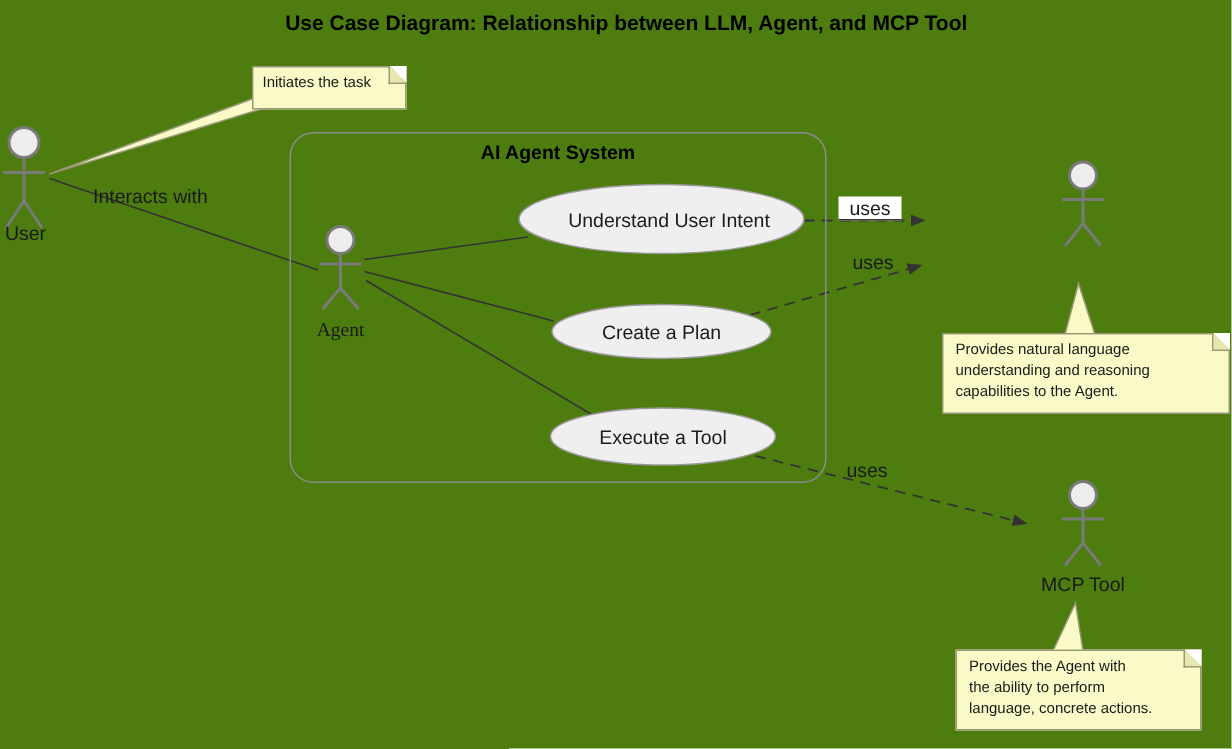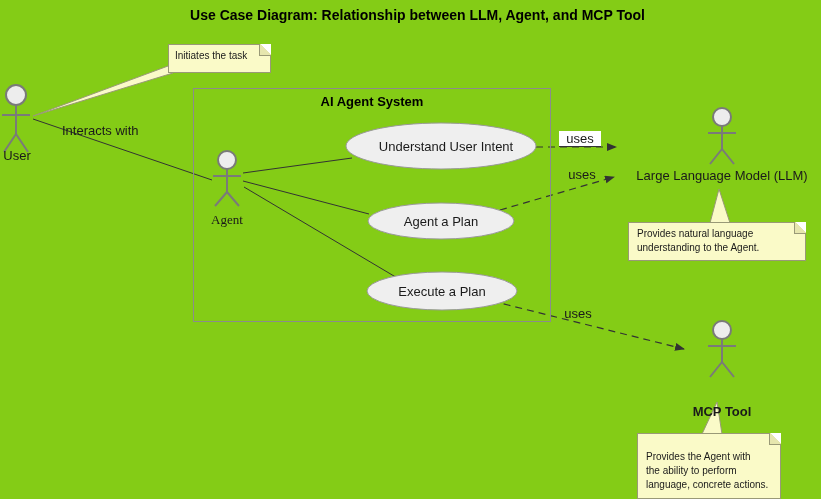--- a/index.html
+++ b/index.html
@@ -1,29 +1,29 @@
 <!DOCTYPE html>
 <html style="--note-bg: #fafac8; --note-border: #999977; --ellipse-fill: #efefef; --ellipse-stroke: #999999; --actor-stroke: #7a7a7a; --line-color: #333333;"><head>
 <meta charset="utf-8">
 <style>
   html,body { margin:0; padding:0; background:#fff; }
   .canvas {
-    position:relative; width:821px; height:499px; background:#84cc16;
+    position:relative; width:821px; height:499px; background:#4d7c0f;
     font-family:"Liberation Sans", sans-serif; color:#1a1a1a; overflow:hidden;
   }
   svg.layer { position:absolute; left:0; top:0; }
   .lbl { position:absolute; font-size:13px; line-height:15px; white-space:nowrap; }
   .ctr { text-align:center; }
   .title {
     position:absolute; left:14px; top:7px; width:807px; text-align:center;
     font-size:14px; font-weight:bold; color:#000;
   }
   .sysbox {
     position:absolute; left:193px; top:88px; width:358px; height:234px;
-    border:1px solid #8c8c8c; border-radius:0; box-sizing:border-box;
+    border:1px solid #8c8c8c; border-radius:16px; box-sizing:border-box;
     background:transparent;
   }
   .sysbox .systitle {
     position:absolute; left:0; top:5px; width:100%; text-align:center;
     font-size:13px; font-weight:bold; color:#000;
   }
   .note {
     position:absolute; background:var(--note-bg,#fafac8);
     border:1px solid var(--note-border,#999988); box-sizing:border-box;
     font-size:10px; line-height:1.42;
@@ -116,38 +116,38 @@
     <div class="systitle">AI Agent System</div>
   </div>
 
   <div class="note" style="left:168px; top:44px; width:103px; height:29px; padding:4px 2px 0 6px;">
     <span class="fold"></span>
     <span>Initiates the task</span>
   </div>
 
   <div class="lbl ctr" style="left:-3px; top:148px; width:40px;">User</div>
   <div class="lbl ctr" style="left:201px; top:212px; width:52px;font-family:Liberation Serif, serif;">Agent</div>
-  <div class="lbl ctr" style="left:622px; top:168px; width:200px;">Large Language Model (LLM)</div>
-  <div class="lbl ctr" style="left:670px; top:404px; width:104px;font-weight:bold;">MCP Tool</div>
+  <div class="lbl ctr" style="left:670px; top:382px; width:104px;">MCP Tool</div>
 
   <div class="lbl" style="left:62px; top:123px;">Interacts with</div>
   <div class="lbl ctr uses-underline" style="left:559px; top:131px; width:42px;">uses</div>
   <div class="lbl ctr" style="left:561px; top:167px; width:42px;">uses</div>
   <div class="lbl ctr" style="left:557px; top:306px; width:42px;">uses</div>
 
   <div class="lbl ctr" style="left:346px; top:139px; width:200px;">Understand User Intent</div>
-  <div class="lbl ctr" style="left:368px; top:214px; width:146px;">Agent a Plan</div>
-  <div class="lbl ctr" style="left:367px; top:284px; width:150px;">Execute a Plan</div>
+  <div class="lbl ctr" style="left:368px; top:214px; width:146px;">Create a Plan</div>
+  <div class="lbl ctr" style="left:367px; top:284px; width:150px;">Execute a Tool</div>
 
-  <div class="note" style="left:628px; top:222px; width:178px; padding:4px 0 5px 8px;">
+  <div class="note" style="left:628px; top:222px; width:192px; padding:4px 0 5px 8px;">
     <span class="fold"></span>
     <div class="note-line">Provides natural language</div>
-    <div class="note-line">understanding to the Agent.</div>
+    <div class="note-line">understanding and reasoning</div>
+    <div class="note-line">capabilities to the Agent.</div>
   </div>
 
-  <div class="note" style="left:637px; top:433px; width:144px; padding:16px 8px 5px 8px;">
+  <div class="note" style="left:637px; top:433px; width:164px; padding:4px 8px 5px 8px;">
     <span class="fold"></span>
     <div class="note-line">Provides the Agent with</div>
     <div class="note-line">the ability to perform</div>
     <div class="note-line">language, concrete actions.</div>
   </div>
 
 </div>
 
 </body></html>

